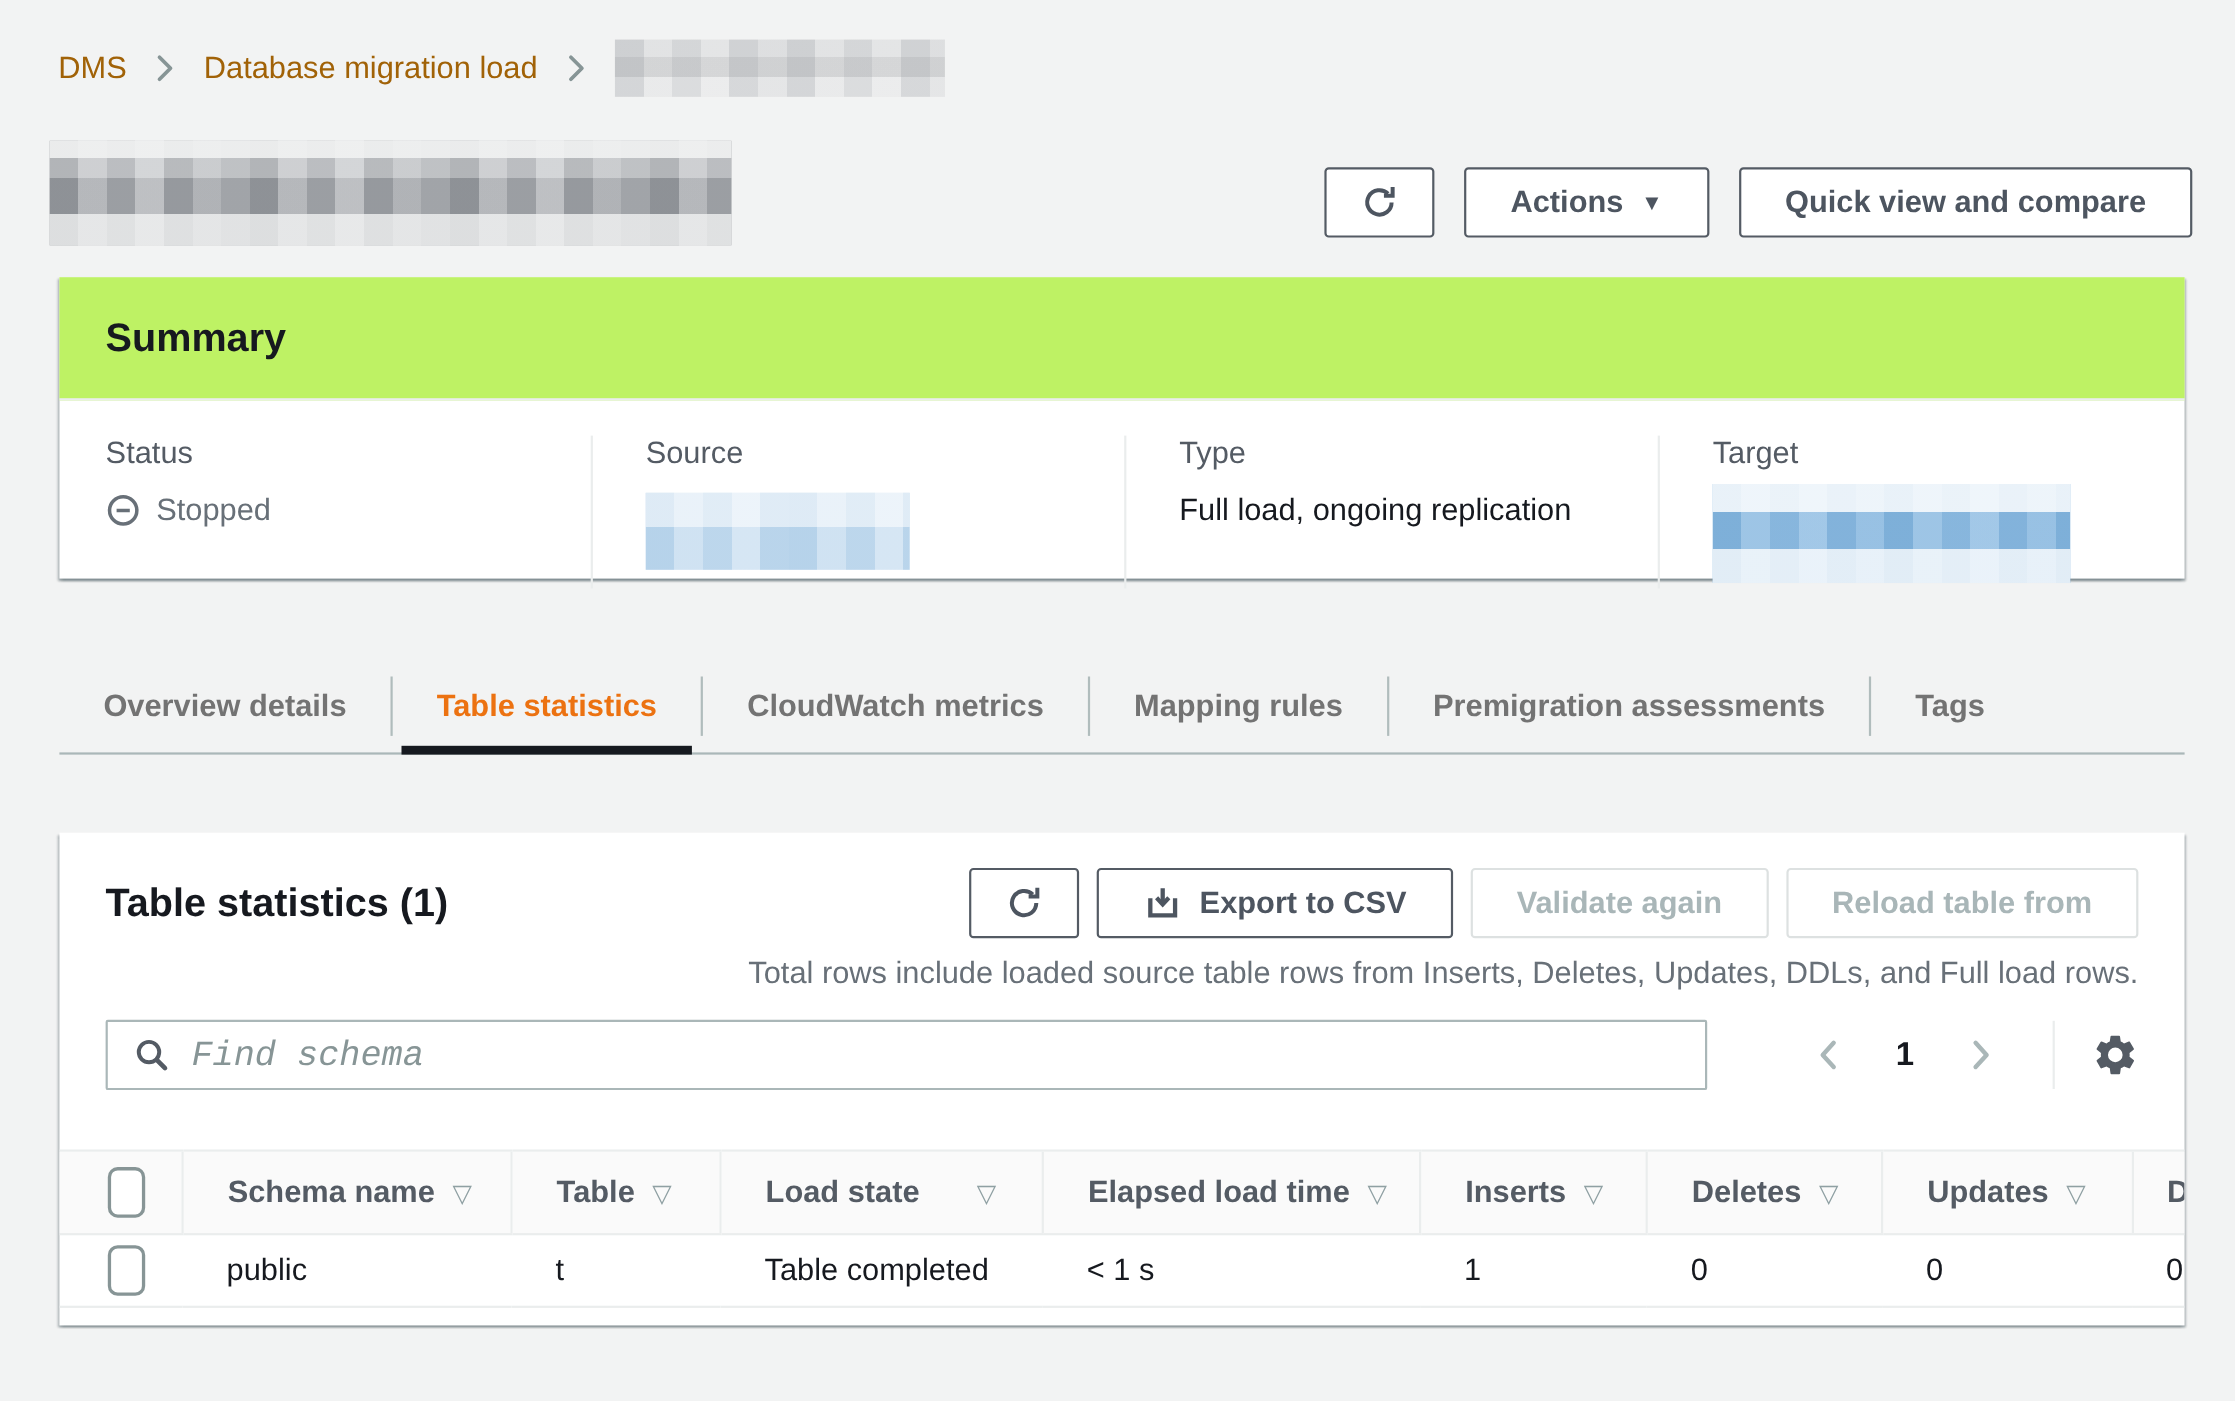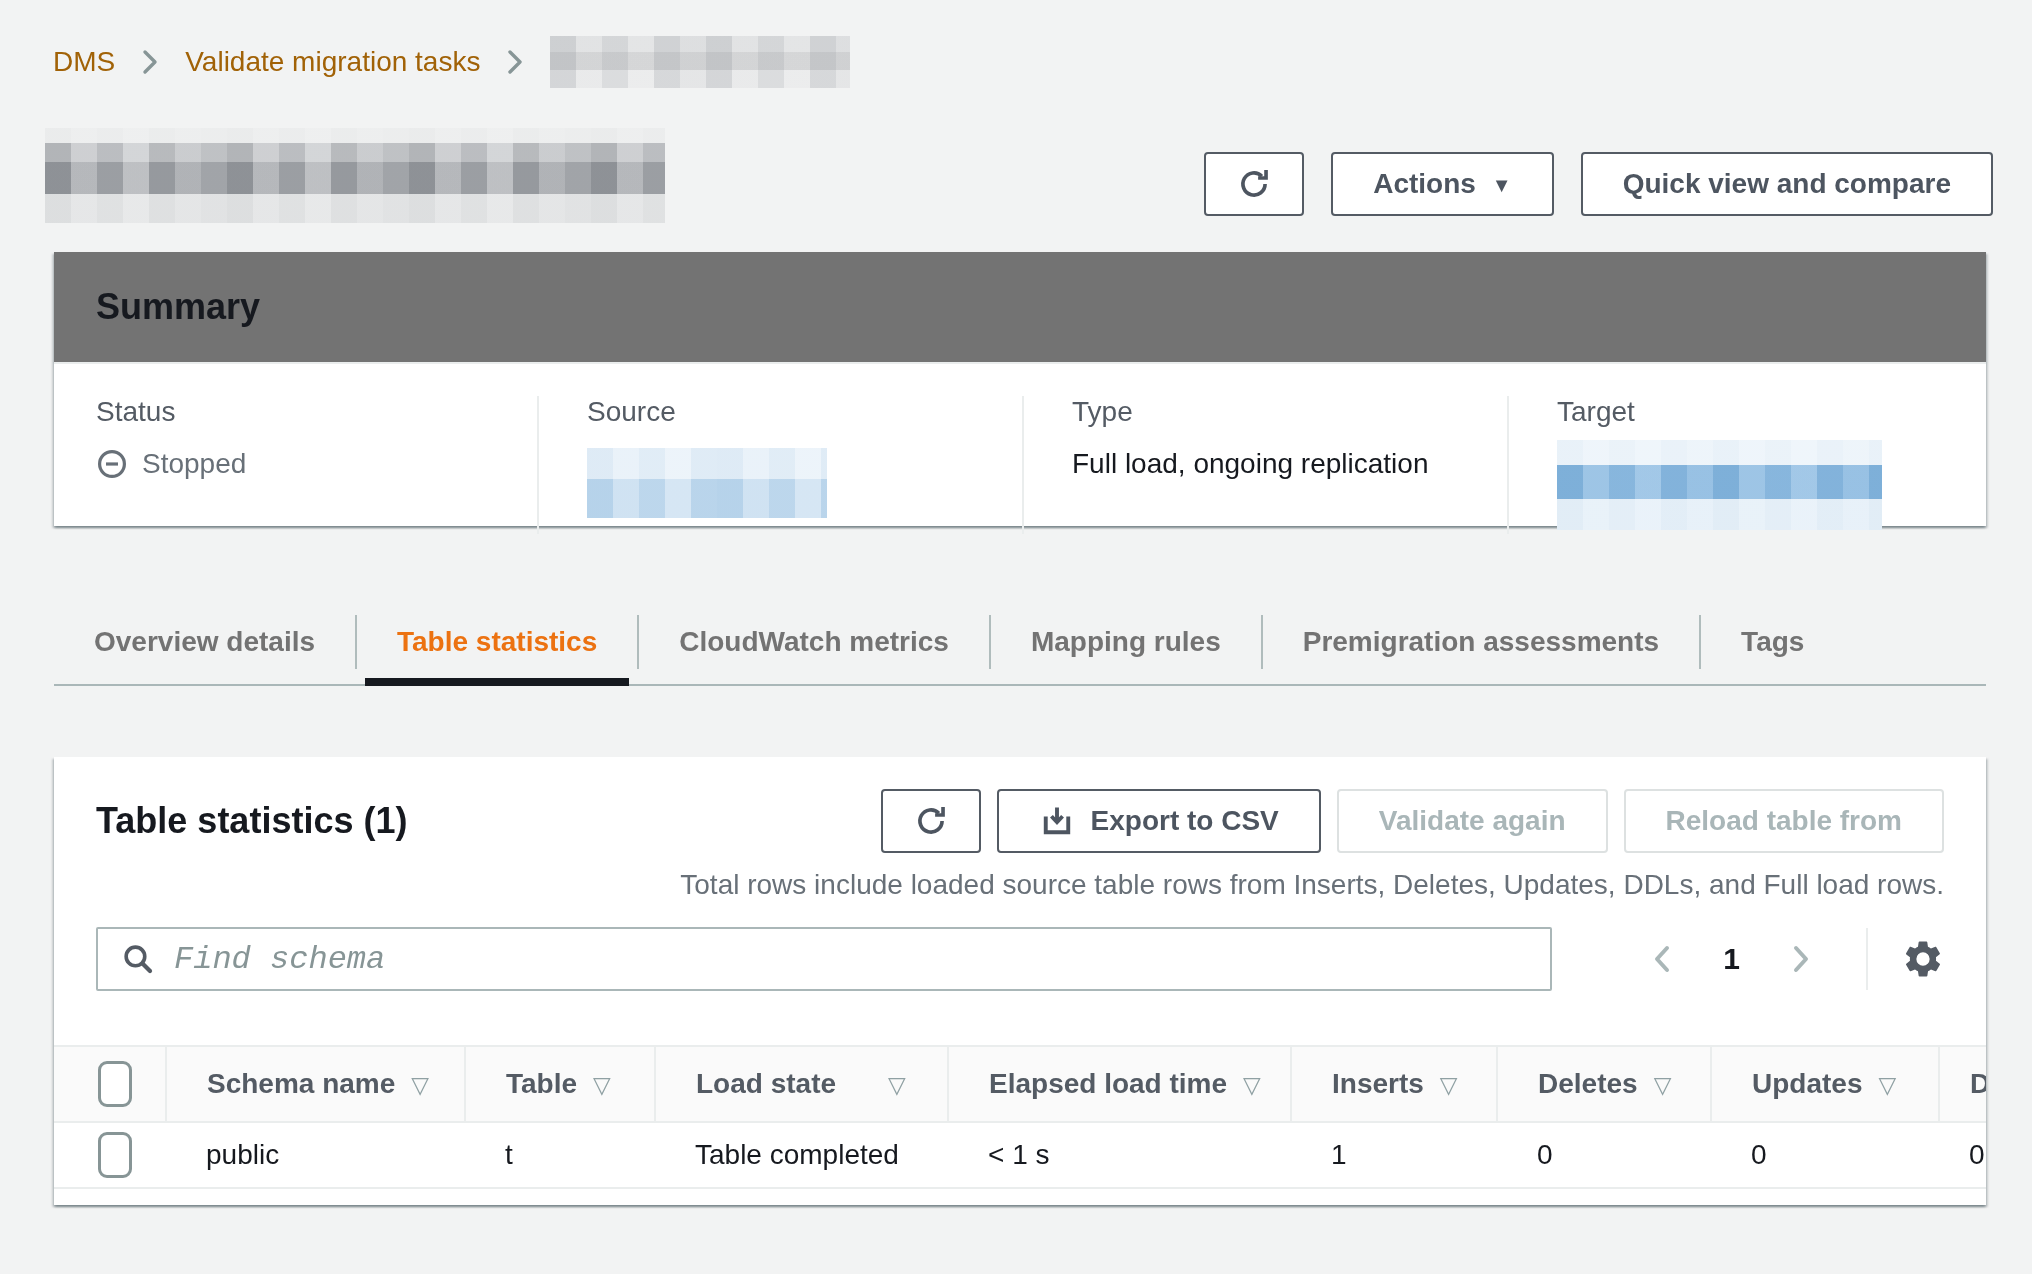--- a/index.html
+++ b/index.html
@@ -60,21 +60,21 @@
   }
   .top-actions { position:absolute; top:152px; right:39px; display:flex; gap:27px; }
   .caret { font-size:20px; line-height:1; position:relative; top:1px; }
   
   .card {
     position:absolute; left:54px; width:1932px; background:#fff;
     box-shadow:0 2px 2px 0 rgba(0,28,36,.3), 2px 2px 2px 0 rgba(0,28,36,.15), -2px 2px 2px 0 rgba(0,28,36,.15);
   }
   .summary-card { top:252px; height:274px; }
   .card-header {
-    height:112px; background:#737373; border-bottom:2px solid #eaeded;
+    height:112px; background:#bef264; border-bottom:2px solid #eaeded;
     display:flex; align-items:center; padding-left:42px;
   }
   .card-title { font-size:36px; font-weight:bold; color:#16191f; }
   .summary-grid { display:flex; padding-top:32px; }
   .summary-col { padding-left:48px; }
   .summary-col:first-child { padding-left:42px; }
   .summary-col + .summary-col { border-left:2px solid #eaeded; }
   .col-1 { width:483px; } .col-2 { width:485px; } .col-3 { width:485px; } .col-4 { width:479px; }
   .field-label { font-size:28px; color:#545b64; margin-bottom:20px; }
   .field-value { font-size:28px; color:#16191f; }
@@ -144,21 +144,21 @@
 </head>
 <body>
 
 <nav class="breadcrumb">
   <a class="crumb-link">DMS</a>
   <span class="crumb-chevron">
     <svg width="26" height="30" viewBox="0 0 26 30">
         <path d="M8 5l10 10L8 25" fill="none" stroke="#879596" stroke-width="3.4" stroke-linecap="round" stroke-linejoin="round"></path>
       </svg>
   </span>
-  <a class="crumb-link">Validate migration tasks</a>
+  <a class="crumb-link">Database migration load</a>
   <span class="crumb-chevron">
     <svg width="26" height="30" viewBox="0 0 26 30">
         <path d="M8 5l10 10L8 25" fill="none" stroke="#879596" stroke-width="3.4" stroke-linecap="round" stroke-linejoin="round"></path>
       </svg>
   </span>
   <span class="mosaic mosaic-crumb"></span>
 </nav>
 
 <div class="mosaic-title"></div>
 

